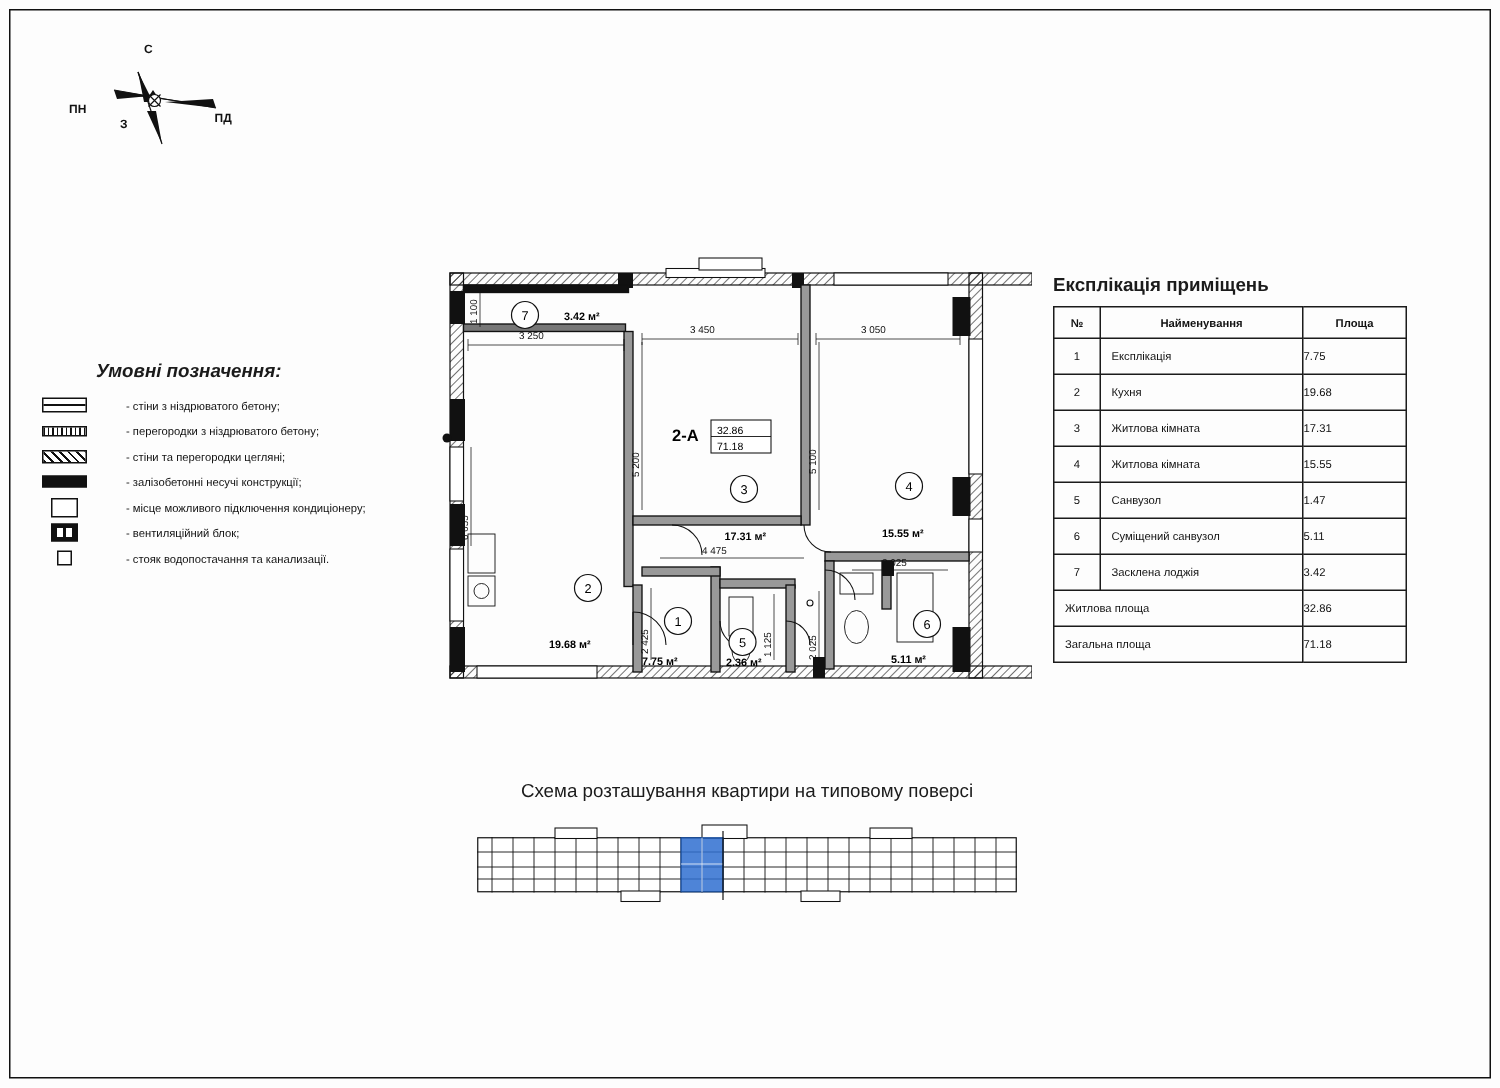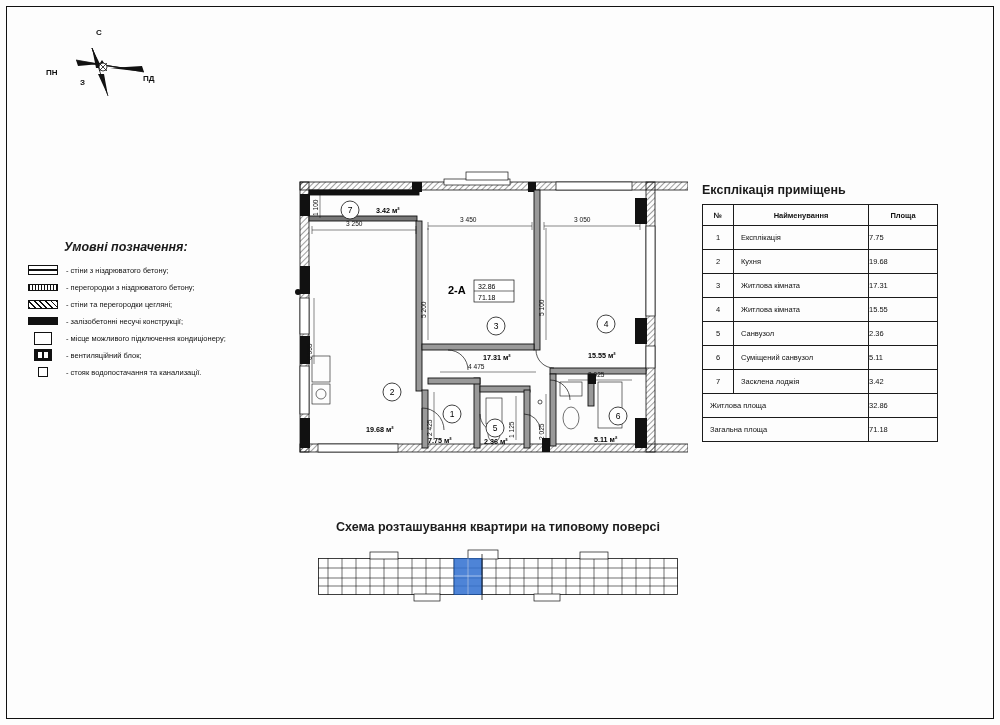--- a/index.html
+++ b/index.html
@@ -57,20 +57,21 @@
     font-style: italic;
     margin-left: 36px;
     margin-bottom: 8px;
     white-space: nowrap;
   }
   .legend-row {
     display: flex;
     align-items: center;
     height: 16px;
     margin-bottom: 1px;
+    gap: 18px;
   }
   .legend-swatch {
     width: 28px;
     height: 8px;
     margin-right: 8px;
     flex: 0 0 28px;
   }
   .legend-text {
     font-size: 7.5px;
     white-space: nowrap;
@@ -182,21 +183,21 @@
   .plan svg { display: block; }
 
   
   .scheme-title {
     position: absolute;
     left: 298px;
     top: 520px;
     width: 400px;
     text-align: center;
     font-size: 12.5px;
-    font-weight: bold;
+    font-weight: normal;
     white-space: nowrap;
   }
   .scheme {
     position: absolute;
     left: 318px;
     top: 548px;
     width: 360px;
     height: 58px;
   }
   .scheme svg { display:block; }
@@ -295,21 +296,21 @@
           <td class="c-area">17.31</td>
         </tr>
         <tr>
           <td class="c-num">4</td>
           <td class="c-name">Житлова кімната</td>
           <td class="c-area">15.55</td>
         </tr>
         <tr>
           <td class="c-num">5</td>
           <td class="c-name">Санвузол</td>
-          <td class="c-area">2.36</td>
+          <td class="c-area">1.47</td>
         </tr>
         <tr>
           <td class="c-num">6</td>
           <td class="c-name">Суміщений санвузол</td>
           <td class="c-area">5.11</td>
         </tr>
         <tr>
           <td class="c-num">7</td>
           <td class="c-name">Засклена лоджія</td>
           <td class="c-area">3.42</td>

